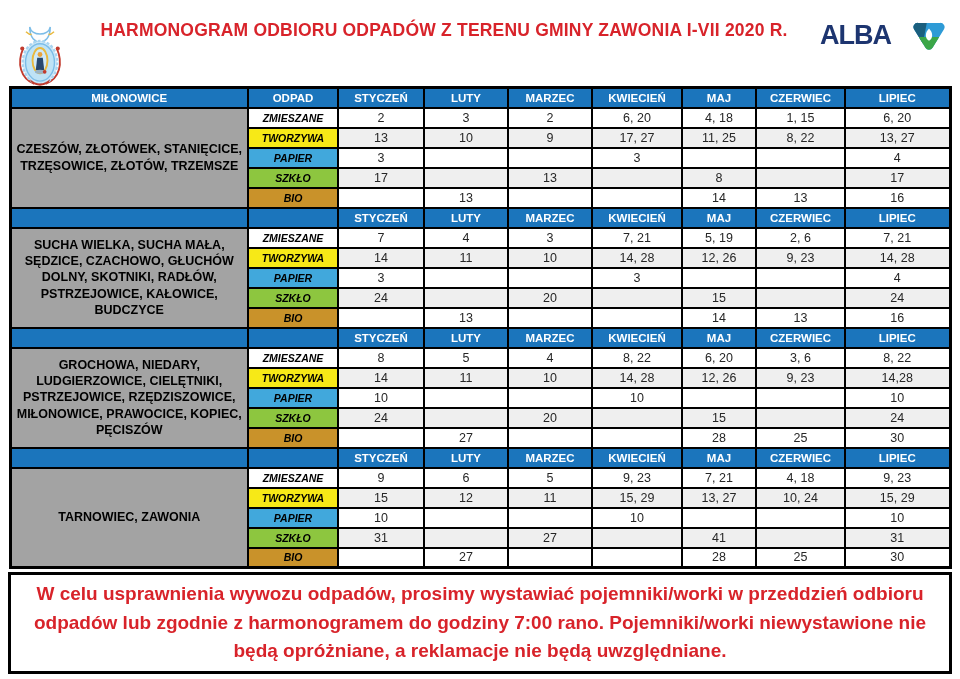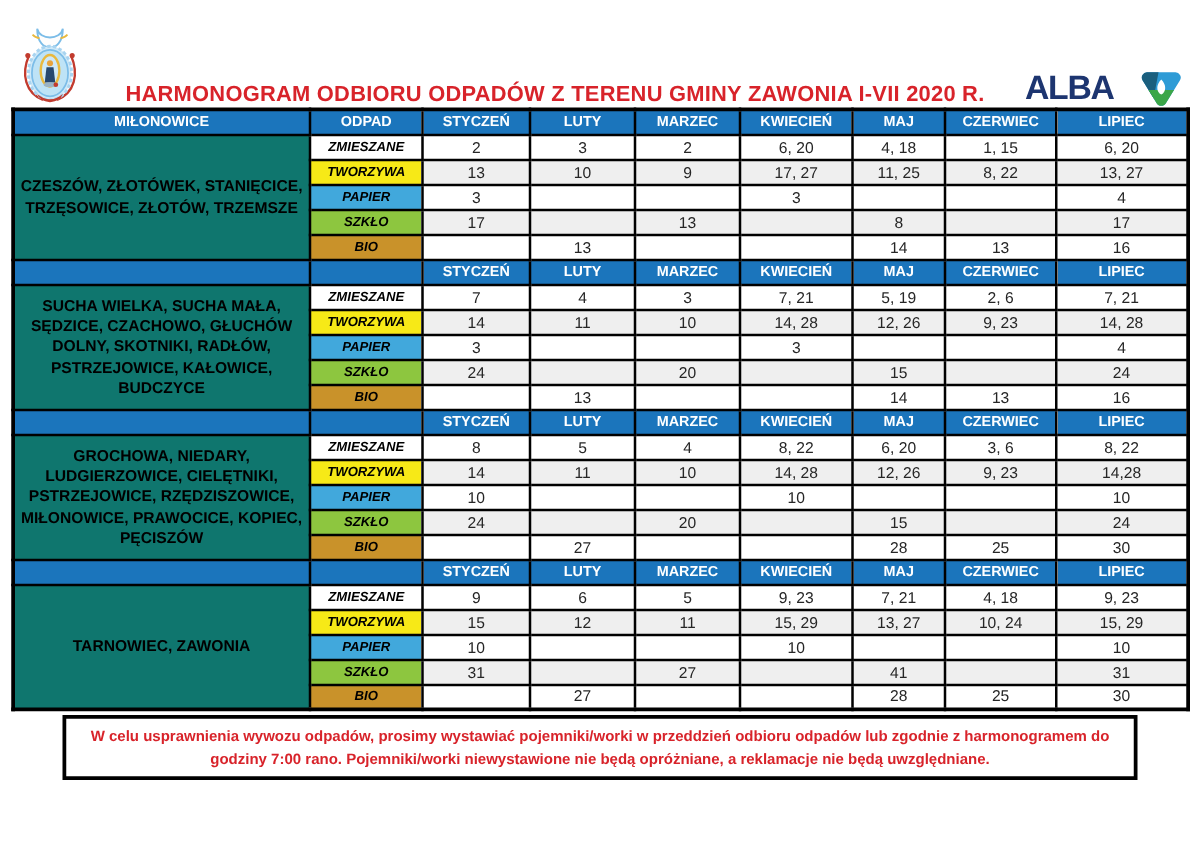--- a/index.html
+++ b/index.html
@@ -5,40 +5,40 @@
   :root{
     --title-red:#D8232A;
     --header-blue:#1B75BC;
     --alba-navy:#1D3570;
     --alt-gray:#EFEFEF;
   }
   *{margin:0;padding:0;box-sizing:border-box;}
   html,body{width:960px;height:679px;background:#fff;overflow:hidden;
     font-family:"Liberation Sans",sans-serif;}
   
-  .topbar{height:86px;display:flex;align-items:flex-end;padding:2px 14px 0 12px;}
+  .topbar{height:86px;display:flex;align-items:flex-start;padding:20px 14px 0 12px;}
   .crest{width:56px;height:70px;flex:0 0 auto;}
   .title{flex:1;text-align:center;color:var(--title-red);font-weight:bold;
     font-size:17.5px;letter-spacing:.2px;padding:0 8px;}
   .albawrap{flex:0 0 auto;display:flex;align-items:center;gap:21px;}
   .albatext{color:var(--alba-navy);font-weight:bold;font-size:27px;letter-spacing:-1px;}
   
   table{border-collapse:collapse;table-layout:fixed;width:940px;margin:0 auto;
     border:3px solid #000;}
   td{border:2px solid #000;height:20px;text-align:center;vertical-align:middle;
     padding:0;overflow:hidden;white-space:nowrap;}
   td.head{background:var(--header-blue);color:#fff;font-weight:bold;font-size:11.5px;}
-  td.villages{font-weight:bold;font-size:12.5px;line-height:1.3;background:#0f766e;
+  td.villages{font-weight:bold;font-size:12.5px;line-height:1.3;background:#a3a3a3;
     padding:0 5px;white-space:normal;color:#000;}
   td.waste{font-weight:bold;font-size:10.5px;color:#000;font-style:italic;}
   td.val{font-size:12.5px;color:#262626;background:#fff;}
   td.val.alt{background:var(--alt-gray);}
   
-  .note{width:860px;margin:3px auto 0;border:3px solid #000;color:var(--title-red);
-    font-weight:bold;font-size:12px;line-height:1.5;text-align:center;
+  .note{width:944px;margin:3px auto 0;border:3px solid #000;color:var(--title-red);
+    font-weight:bold;font-size:19px;line-height:1.5;text-align:center;
     padding:5px 12px;}
 </style>
 </head>
 <body>
 
 <div class="topbar">
   <svg class="crest" viewBox="0 0 60 74">
 
     <path d="M19 7 C21 17 39 17 41 7 C41 19 35 23 30 23 C25 23 19 19 19 7 Z" fill="#FDFDFD" stroke="#7CBDE8" stroke-width="1.6"></path>
     <path d="M15 12 q3 3 6 3 M45 12 q-3 3 -6 3" stroke="#E9B93F" stroke-width="1.6" fill="none"></path>

